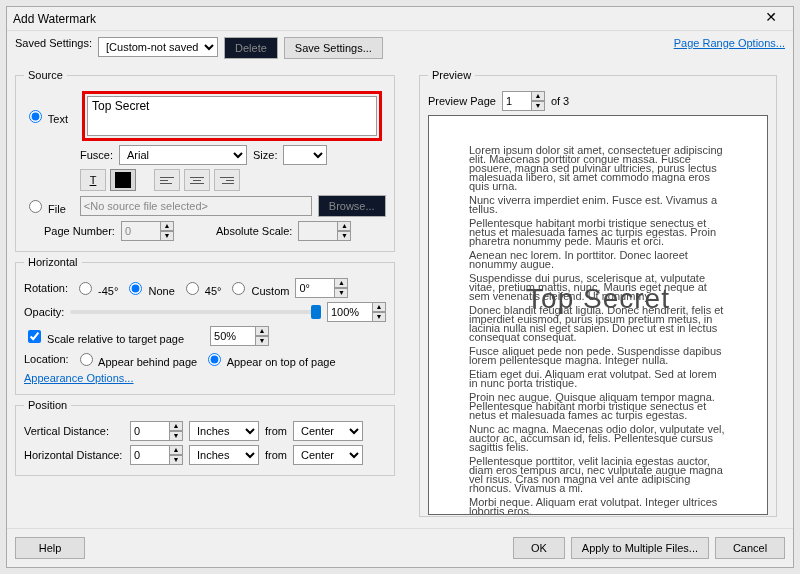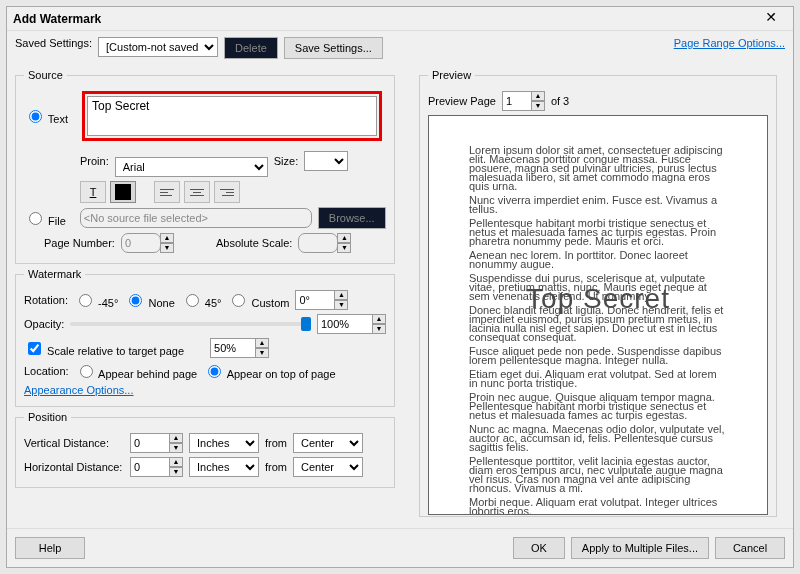--- a/index.html
+++ b/index.html
@@ -1,25 +1,25 @@
 <!DOCTYPE html>
 <html><head>
 <meta charset="utf-8">
 <style>
 * { box-sizing: border-box; font-family: "Segoe UI", Tahoma, sans-serif; font-size: 11px; }
 body { margin: 0; background: #e8e8e8; padding: 6px; }
 .dialog { background: #f0f0f0; border: 1px solid #aaa; width: 788px; height: 562px; position: relative; }
 .titlebar { height: 24px; display: flex; align-items: center; padding: 0 6px; border-bottom: 1px solid #ddd; }
-.titlebar .title { flex: 1; font-size: 12px; font-weight: bold; }
+.titlebar .title { flex: 1; font-size: 12px; }
 .close-btn { width: 32px; height: 20px; text-align: center; cursor: default; font-size: 14px; }
 .toprow { display: flex; align-items: flex-start; padding: 6px 8px; gap: 6px; }
 .toprow .spacer { flex: 1; }
 .link { color: #0066cc; text-decoration: underline; cursor: pointer; }
 select, input[type="text"], input[type="number"] { border: 1px solid #999; background: #fff; height: 20px; padding: 0 3px; }
-select:disabled, input:disabled { background: #f0f0f0; color: #888; border-radius: 7px; }
+select:disabled, input:disabled { background: #f0f0f0; color: #888; }
 .btn { background: #e1e1e1; border: 1px solid #adadad; padding: 3px 10px; height: 22px; }
 .btn:disabled { color: #888; background: #0f172a; }
 fieldset { border: 1px solid #ccc; margin: 4px 8px; padding: 6px 8px; }
 legend { font-size: 11px; padding: 0 4px; }
 .cols { display: flex; gap: 8px; }
 .leftcol { width: 396px; }
 .rightcol { flex: 1; padding-right:8px; }
 .row { display: flex; align-items: center; gap: 6px; margin: 4px 0; }
 .textbox { border: 1px solid #999; background: #fff; width: 290px; height: 40px; padding: 2px 4px; font-size: 12px; }
 .highlight { border: 3px solid #e60000; padding: 2px; }
@@ -63,22 +63,22 @@
     <div class="leftcol">
       <fieldset>
         <legend>Source</legend>
         <div class="row">
           <label><input type="radio" checked="" style=""> <span>Text</span></label>
           <div class="highlight" style="margin-left:8px;">
             <div class="textbox">Top Secret</div>
           </div>
         </div>
         <div class="row" style="padding-left:56px;">
-          <span>Proin:</span>
-          <select style="width:153px;margin-top:12px;"><option>Arial</option></select>
+          <span>Fusce:</span>
+          <select style="width:128px;"><option>Arial</option></select>
           <span>Size:</span>
           <select style="width:44px;"><option></option></select>
         </div>
         <div class="row" style="padding-left:56px; gap:4px;">
           <div class="iconbtn" style="text-decoration:underline;">T</div>
           <div class="iconbtn sel">
               <div class="colorchip"></div>
             </div>
           <div style="width:10px;"></div>
           <div class="iconbtn">
@@ -123,42 +123,42 @@
               <input type="text" disabled="" value="" style="">
               <div class="spinbtns">
                 <div>▲</div>
                 <div>▼</div>
               </div>
             </div>
         </div>
       </fieldset>
 
       <fieldset>
-        <legend>Watermark</legend>
+        <legend>Horizontal</legend>
         <div class="row">
           <span>Rotation:</span>
           <label><input type="radio" name="rot" style=""> <span>-45°</span></label>
           <label><input type="radio" name="rot" checked="" style=""> <span>None</span></label>
           <label><input type="radio" name="rot" style=""> <span>45°</span></label>
           <label><input type="radio" name="rot" style=""> <span>Custom</span></label>
           <div class="spin">
               <input type="text" value="0°" style="">
               <div class="spinbtns">
                 <div>▲</div>
                 <div>▼</div>
               </div>
             </div>
         </div>
         <div class="row">
           <span>Opacity:</span>
           <div class="slider">
               <div class="thumb"></div>
             </div>
           <div class="spin">
-              <input type="text" style="width: 56px;" value="100%">
+              <input type="text" style="width: 46px;" value="100%">
               <div class="spinbtns">
                 <div>▲</div>
                 <div>▼</div>
               </div>
             </div>
         </div>
         <div class="row">
           <label><input type="checkbox" checked="" style=""> <span>Scale relative to target page</span></label>
           <div class="spin" style="margin-left:20px;">
               <input type="text" style="width: 46px;" value="50%">

